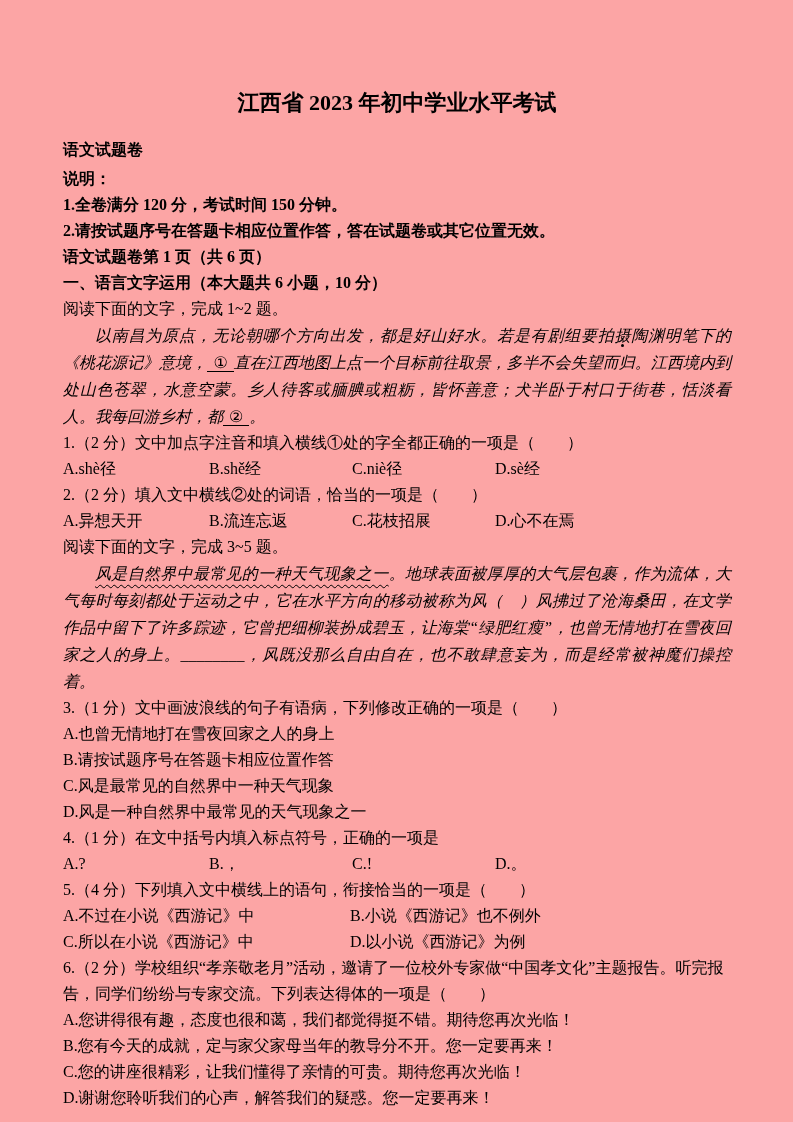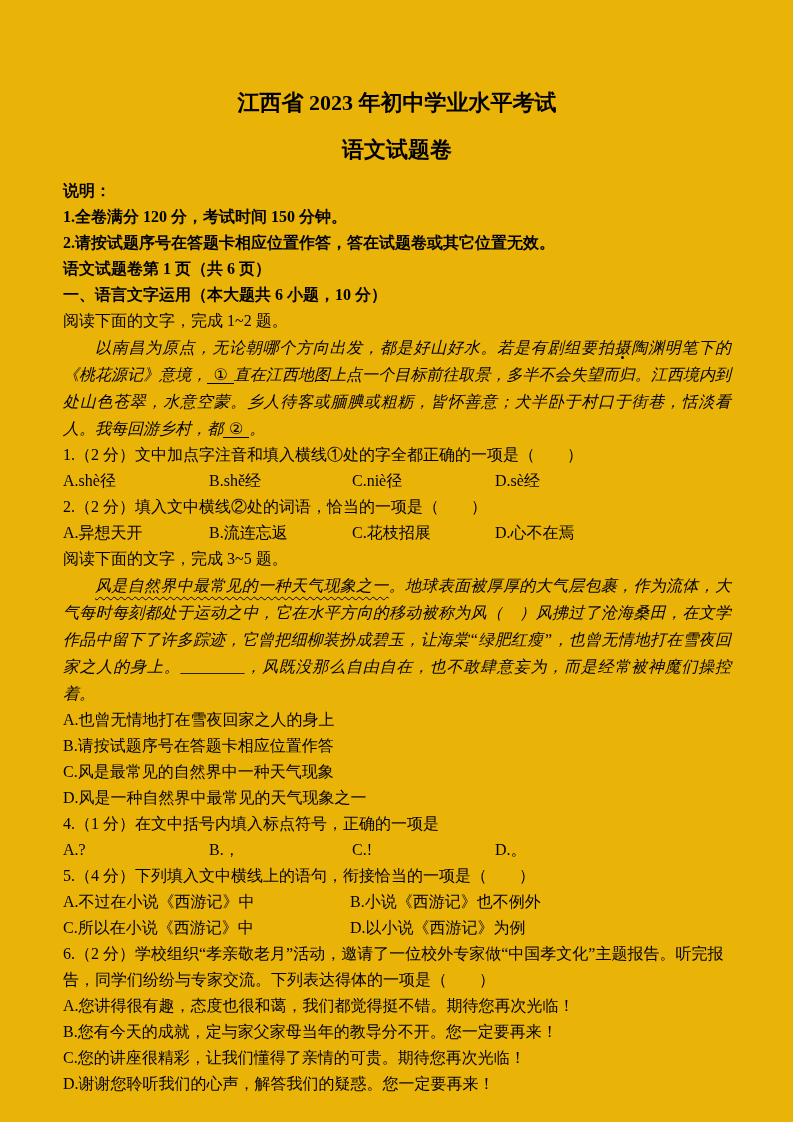--- a/index.html
+++ b/index.html
@@ -1,35 +1,35 @@
 <!DOCTYPE html>
 <html><head>
 <meta charset="utf-8">
 <style>
   html,body { margin:0; padding:0; background:#ffffff; }
   .page {
     position:relative;
     width:793px; height:1122px;
     box-sizing:border-box;
     padding:88px 62px 17px 63px;
-    background:#eab308;
+    background:#fca5a5;
     color:#000;
     font-family:"Liberation Serif","DejaVu Serif",serif;
     font-size:16px;
     overflow:hidden;
   }
   .doc-title {
     margin:0 0 17px 0;
     font-size:22px; font-weight:bold;
     text-align:center; line-height:30px;
   }
   .doc-subtitle {
-    margin:0 0 13px 0;
-    font-size:22px; font-weight:bold;
-    text-align:center; line-height:30px;
+    margin:0 0 1px 0;
+    font-size:16px; font-weight:bold;
+    text-align:left; line-height:30px;
   }
   .b-line { font-weight:bold; line-height:26px; }
   .line   { line-height:26px; }
   .passage {
     margin:0;
     line-height:27px;
     text-align:justify;
     text-indent:2em;
     font-style:italic;
   }
@@ -99,20 +99,21 @@
       <span class="opt">C.花枝招展</span>
       <span class="opt">D.心不在焉</span>
     </div>
   </div>
 
   <div class="line">阅读下面的文字，完成 3~5 题。</div>
 
   <p class="passage"><span class="wavy">风是自然界中最常见的一种天气现象之一</span><span>。地球表面被厚厚的大气层包裹，作为流体，大气每时每刻都处于运动之中，它在水平方向的移动被称为风（　）风拂过了沧海桑田，在文学作品中留下了许多踪迹，它曾把细柳装扮成碧玉，让海棠“绿肥红瘦”，也曾无情地打在雪夜回家之人的身上。</span><span>________</span><span>，风既没那么自由自在，也不敢肆意妄为，而是经常被神魔们操控着。</span></p>
 
   <div class="q">
+    <div class="q-text">3.（1 分）文中画波浪线的句子有语病，下列修改正确的一项是（　　）</div>
     <div class="opts-stack">
       <span class="opt">A.也曾无情地打在雪夜回家之人的身上</span>
       <span class="opt">B.请按试题序号在答题卡相应位置作答</span>
       <span class="opt">C.风是最常见的自然界中一种天气现象</span>
       <span class="opt">D.风是一种自然界中最常见的天气现象之一</span>
     </div>
   </div>
 
   <div class="q">
     <div class="q-text">4.（1 分）在文中括号内填入标点符号，正确的一项是</div>

